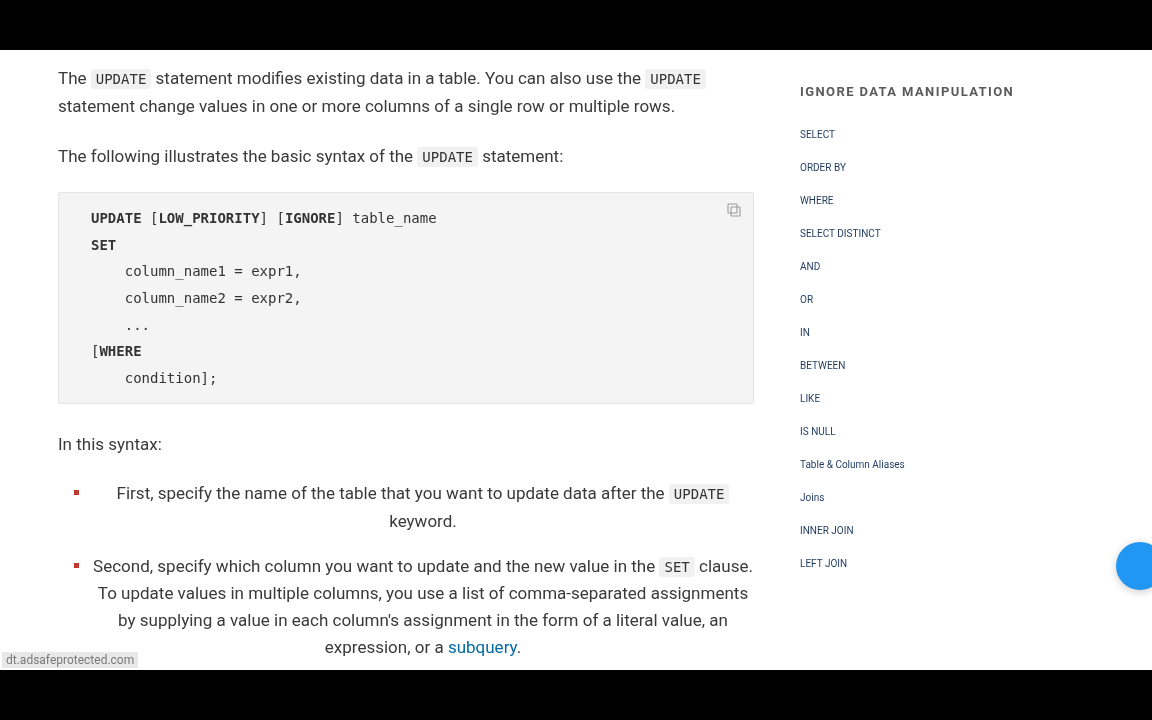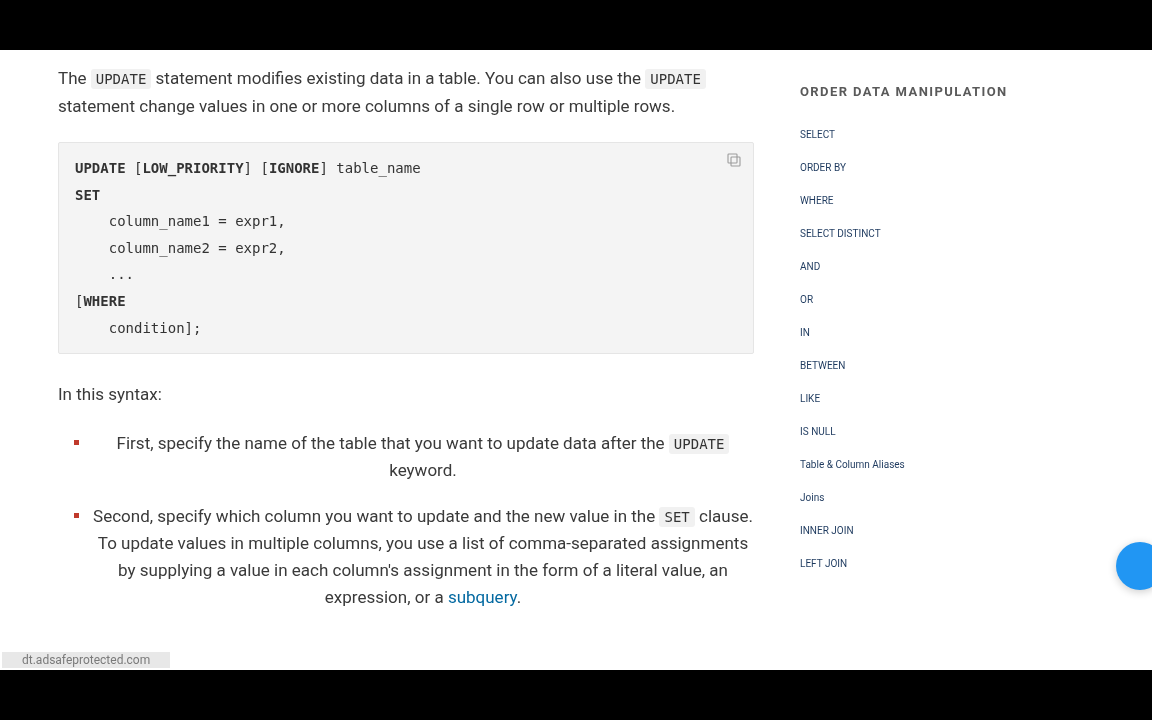--- a/index.html
+++ b/index.html
@@ -42,21 +42,21 @@
     background: #f1f1f1;
     padding: 2px 5px;
     border-radius: 3px;
     color: #333;
   }
   .codeblock {
     position: relative;
     background: #f4f4f4;
     border: 1px solid #e5e5e5;
     border-radius: 2px;
-    padding: 12px 16px;
+    padding: 12px 32px;
     font-family: ui-monospace, SFMono-Regular, Menlo, Monaco, Consolas, monospace;
     font-size: 14px;
     line-height: 1.9;
     color: #333;
     white-space: pre;
     margin-bottom: 26px;
   }
   .copy-btn {
     position: absolute;
     top: 8px; right: 10px;
@@ -108,21 +108,21 @@
     font-size: 10px;
   }
 
   .statusbar {
     position: absolute;
     left: 2px;
     bottom: 2px;
     font-size: 12px;
     color: #7a7a7a;
     background: #e8e8e8;
-    padding: 1px 20px;
+    padding: 1px 4px;
     z-index: 50;
   }
 
   .chat-bubble {
     position: absolute;
     right: -12px;
     bottom: 80px;
     width: 48px; height: 48px;
     border-radius: 50%;
     background: #2196f3;
@@ -137,20 +137,23 @@
 <div class="bottombar"></div>
 
 <div class="content-wrap">
 
   <div class="main-col">
 
     <p>
       <span>The </span><code class="inline">UPDATE</code><span> statement modifies existing data in a table. You can also use the </span><code class="inline">UPDATE</code><span> statement change values in one or more columns of a single row or multiple rows.</span>
     </p>
 
+    <p>
+      <span>The following illustrates the basic syntax of the </span><code class="inline">UPDATE</code><span> statement:</span>
+    </p>
 
     <div class="codeblock"><span class="kw">UPDATE</span><span> [</span><span class="kw">LOW_PRIORITY</span><span>] [</span><span class="kw">IGNORE</span><span>] table_name</span>
 <span class="kw">SET</span>
 <span>    column_name1 = expr1,</span>
 <span>    column_name2 = expr2,</span>
 <span>    ...</span>
 <span>[</span><span class="kw">WHERE</span>
 <span>    condition];</span><div class="copy-btn"><svg viewBox="0 0 24 24">
             <rect x="8" y="8" width="12" height="12" rx="1"></rect>
             <rect x="4" y="4" width="12" height="12" rx="1"></rect>
@@ -163,21 +166,21 @@
         <span>First, specify the name of the table that you want to update data after the </span><code class="inline">UPDATE</code><span> keyword.</span>
       </li>
       <li>
         <span>Second, specify which column you want to update and the new value in the </span><code class="inline">SET</code><span> clause. To update values in multiple columns, you use a list of comma-separated assignments by supplying a value in each column's assignment in the form of a literal value, an expression, or a </span><a href="#" class="link">subquery</a><span>.</span>
       </li>
     </ul>
 
   </div>
 
   <aside class="sidebar">
-    <div class="sidebar-title">ORDER DATA MANIPULATION</div>
+    <div class="sidebar-title">IGNORE DATA MANIPULATION</div>
     <ul class="sidebar-list">
       <li><a href="#">SELECT</a></li>
       <li><a href="#">ORDER BY</a></li>
       <li><a href="#">WHERE</a></li>
       <li><a href="#">SELECT DISTINCT</a></li>
       <li><a href="#">AND</a></li>
       <li><a href="#">OR</a></li>
       <li><a href="#">IN</a></li>
       <li><a href="#">BETWEEN</a></li>
       <li><a href="#">LIKE</a></li>

